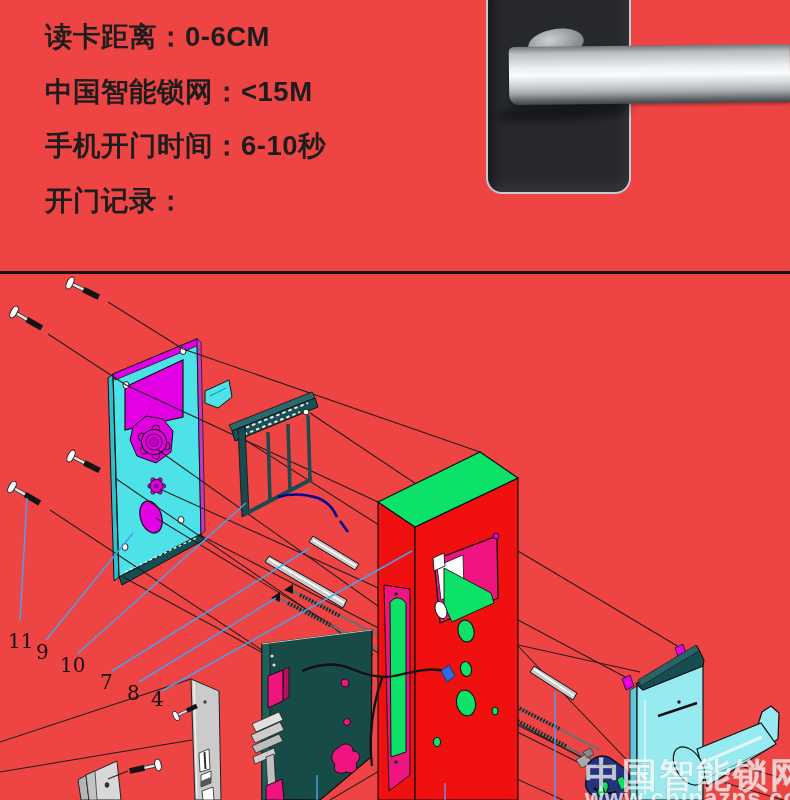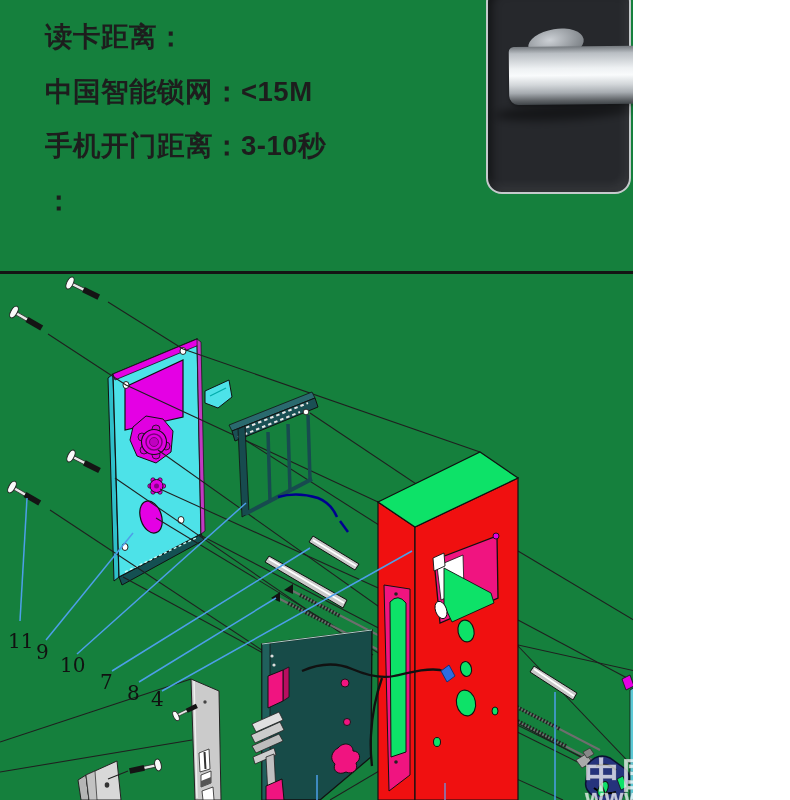--- a/index.html
+++ b/index.html
@@ -1,16 +1,16 @@
 <!DOCTYPE html>
 <html><head>
 <meta charset="utf-8">
 <style>
   html,body{margin:0;padding:0;background:#fff;}
-  .screen{position:relative;width:633px;height:800px;background:#15803d;overflow:hidden;
+  .screen{position:relative;width:790px;height:800px;background:#ef4444;overflow:hidden;
           font-family:"Liberation Sans","DejaVu Sans",sans-serif;}
   
   .specs{position:absolute;left:45px;top:10px;}
   .spec-line{height:54.5px;display:flex;align-items:center;font-size:27.5px;font-weight:600;
              color:#1d1d1d;letter-spacing:.5px;white-space:nowrap;}
   
   .photo{position:absolute;left:0;top:0;width:790px;height:230px;pointer-events:none;}
   .plate{position:absolute;left:486px;top:-14px;width:141px;height:204px;background:#26282c;
          border:2px solid #c6cacd;border-radius:16px;
          box-shadow:inset -4px -6px 10px rgba(255,255,255,.07), inset 4px 4px 8px rgba(0,0,0,.5);}
@@ -36,32 +36,34 @@
 </style>
 </head>
 <body>
 
 <div class="screen">
 
   <div class="specs">
     <div class="spec-line">
         <span>读卡距离</span>
         <span>：</span>
+        <span>0-6CM</span>
       </div>
     <div class="spec-line">
         <span>中国智能锁网</span>
         <span>：</span>
         <span>&lt;15M</span>
       </div>
     <div class="spec-line">
-        <span>手机开门距离</span>
+        <span>手机开门时间</span>
         <span>：</span>
-        <span>3-10秒</span>
+        <span>6-10秒</span>
       </div>
     <div class="spec-line">
+        <span>开门记录</span>
         <span>：</span>
       </div>
   </div>
 
   <div class="photo">
     <div class="plate"></div>
     <div class="lever-shadow"></div>
     <div class="hub"></div>
     <div class="lever"></div>
   </div>

